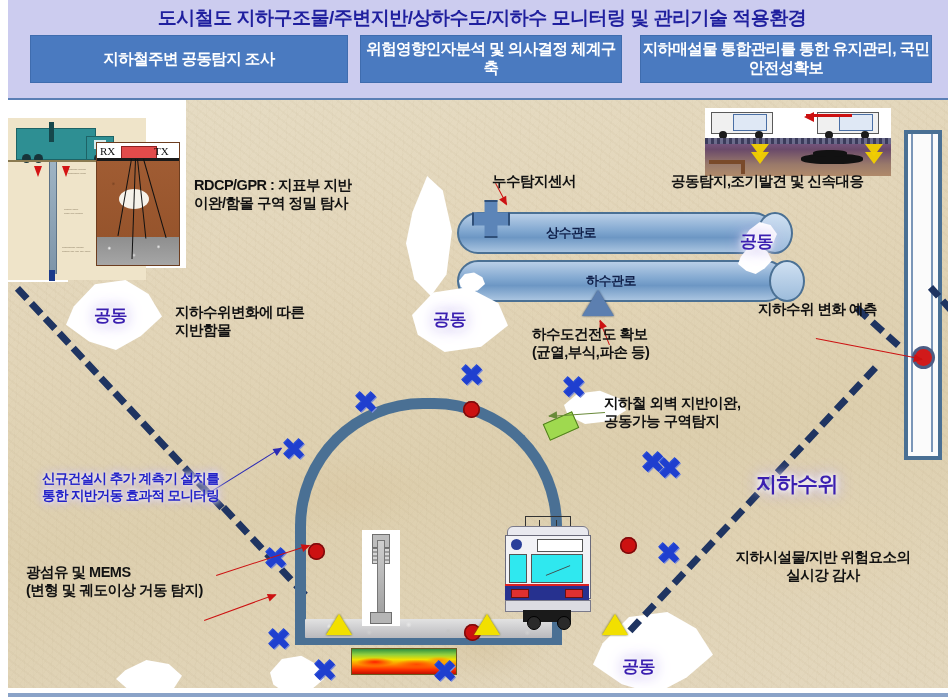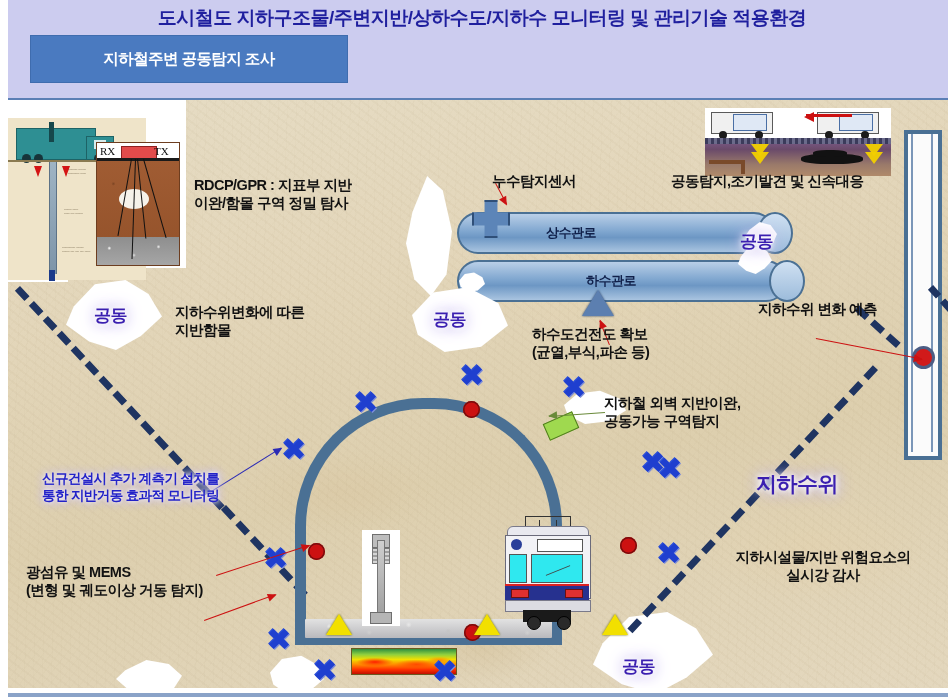--- a/index.html
+++ b/index.html
@@ -245,20 +245,24 @@
   #ground-bottom-fill{position:absolute;left:0;top:688px;width:948px;height:5px;background:#ffffff;}
 </style>
 </head>
 <body>
 
 <div id="page">
 
   <div id="header">
     <div id="main-title">도시철도 지하구조물/주변지반/상하수도/지하수 모니터링 및 관리기술 적용환경</div>
     <div class="hbox" id="hbox-0">지하철주변 공동탐지 조사</div>
+    <div class="hbox" id="hbox-1">위험영향인자분석 및
+의사결정 체계구축</div>
+    <div class="hbox" id="hbox-2">지하매설물 통합관리를 통한
+유지관리, 국민안전성확보</div>
     <div id="header-rule"></div>
   </div>
 
   <div id="ground"></div>
 
   <div class="whitepatch" style="left:0;top:100px;width:178px;height:22px;"></div>
   <div class="whitepatch" style="left:138px;top:118px;width:40px;height:150px;"></div>
   <div class="whitepatch" style="left:0;top:262px;width:60px;height:20px;"></div>
 
   <div id="rig">

